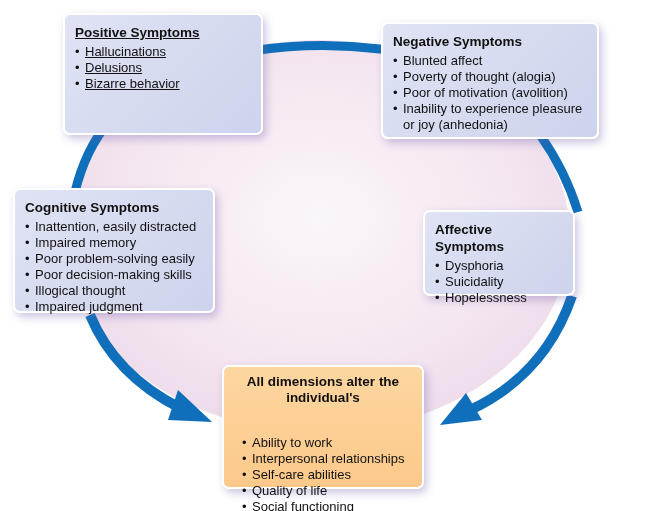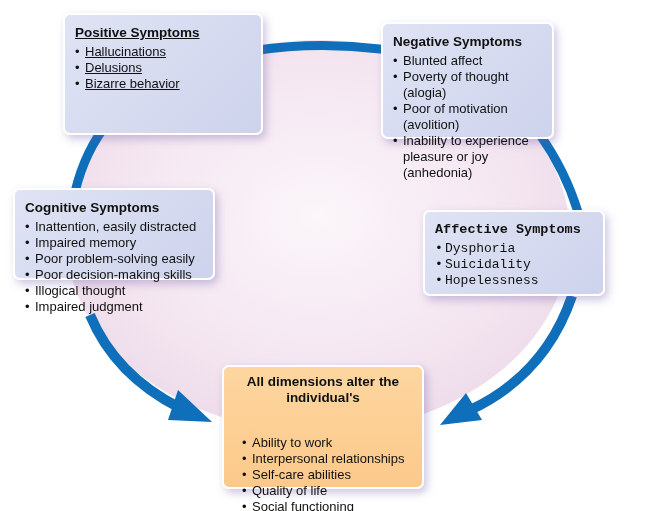--- a/index.html
+++ b/index.html
@@ -11,23 +11,23 @@
     border: 2px solid #ffffff; border-radius: 7px;
     background: linear-gradient(135deg, #dfe3f4 0%, #cdd3ec 100%);
     box-shadow: 3px 4px 8px rgba(110, 90, 170, 0.35);
     padding: 9px 10px 8px 10px;
   }
   .box h3 { margin: 0 0 3px 0; font-size: 13.5px; font-weight: bold; line-height: 17px; }
   .box ul { list-style: none; margin: 0; padding: 0; }
   .box li { font-size: 13px; line-height: 16px; padding-left: 10px; text-indent: -10px; }
   .box li::before { content: "\2022"; display: inline-block; width: 10px; text-indent: 0; }
   #box-positive  { left: 63px;  top: 13px;  width: 200px; height: 122px; text-decoration: underline; }
-  #box-negative  { left: 381px; top: 22px;  width: 173px; height: 117px; }
-  #box-cognitive { left: 13px;  top: 188px; width: 202px; height: 92px; }
-  #box-affective { left: 423px; top: 210px; width: 182px; height: 86px; font-family: Liberation Mono, monospace; }
+  #box-negative  { left: 381px; top: 22px;  width: 218px; height: 117px; }
+  #box-cognitive { left: 13px;  top: 188px; width: 202px; height: 125px; }
+  #box-affective { left: 423px; top: 210px; width: 152px; height: 86px; }
   #box-outcome   {
     left: 222px; top: 365px; width: 202px; height: 124px;
     background: linear-gradient(180deg, #fdd6a0 0%, #fcc98a 100%);
     padding-top: 7px;
   }
   #box-outcome h3 { text-align: center; line-height: 16px; margin-bottom: 19px; }
   #box-outcome ul { padding-left: 8px; margin-top: 29px; }
 </style>
 </head>
 <body>

